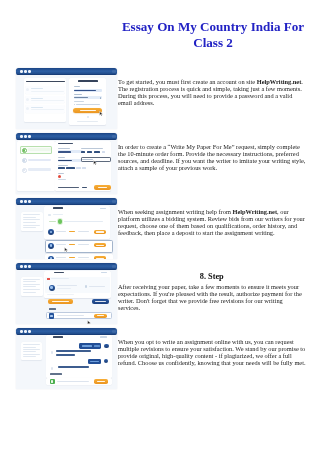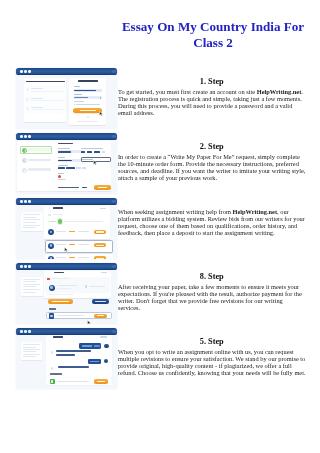--- a/index.html
+++ b/index.html
@@ -283,32 +283,29 @@
         <div class="card" style="left:30.30px;top:43.00px;width:66.20px;height:7.70px;background:#ffffff;box-shadow:0 .3px .9px rgba(40,60,100,.10);"></div>
         <div class="ln" style="left:33.60px;top:43.90px;width:5.20px;height:5.60px;background:#4caf50;border-radius:1.10px;"></div>
         <div class="ln" style="left:35.10px;top:45.50px;width:2.20px;height:2.40px;background:#e9f8e7;border-radius:0.40px;"></div>
         <div class="ln" style="left:41.10px;top:46.40px;width:31.90px;height:1.10px;background:#dde4ee;border-radius:0.45px;"></div>
         <div class="btn" style="left:77.50px;top:44.60px;width:14.70px;height:4.50px;background:linear-gradient(180deg,#f7ae38,#eb9520);border-radius:1.8px;"></div>
         <div class="ln" style="left:80.50px;top:46.30px;width:8.50px;height:1.20px;background:rgba(255,255,255,.9);border-radius:0.55px;"></div>
       </div>
     </div>
 <div class="steps">
 <div class="step" style="top:76.5px">
-        <div class="step-h">1. Step</div>
         <div class="step-b"><span>To get started, you must first create an account on site </span><b>HelpWriting.net</b><span>. The registration process is quick and simple, taking just a few moments. During this process, you will need to provide a password and a valid email address.</span></div>
       </div>
 <div class="step" style="top:141.5px">
-        <div class="step-h">2. Step</div>
         <div class="step-b"><span>In order to create a “Write My Paper For Me” request, simply complete the 10-minute order form. Provide the necessary instructions, preferred sources, and deadline. If you want the writer to imitate your writing style, attach a sample of your previous work.</span><b></b><span></span></div>
       </div>
 <div class="step" style="top:206.5px">
         <div class="step-b"><span>When seeking assignment writing help from </span><b>HelpWriting.net</b><span>, our platform utilizes a bidding system. Review bids from our writers for your request, choose one of them based on qualifications, order history, and feedback, then place a deposit to start the assignment writing.</span></div>
       </div>
 <div class="step" style="top:271.5px">
         <div class="step-h">8. Step</div>
         <div class="step-b"><span>After receiving your paper, take a few moments to ensure it meets your expectations. If you're pleased with the result, authorize payment for the writer. Don't forget that we provide free revisions for our writing services.</span><b></b><span></span></div>
       </div>
 <div class="step" style="top:336.5px">
-        <div class="step-h">5. Step</div>
         <div class="step-b"><span>When you opt to write an assignment online with us, you can request multiple revisions to ensure your satisfaction. We stand by our promise to provide original, high-quality content - if plagiarized, we offer a full refund. Choose us confidently, knowing that your needs will be fully met.</span><b></b><span></span></div>
       </div>
 </div>
 </div>
 
 </body></html>

